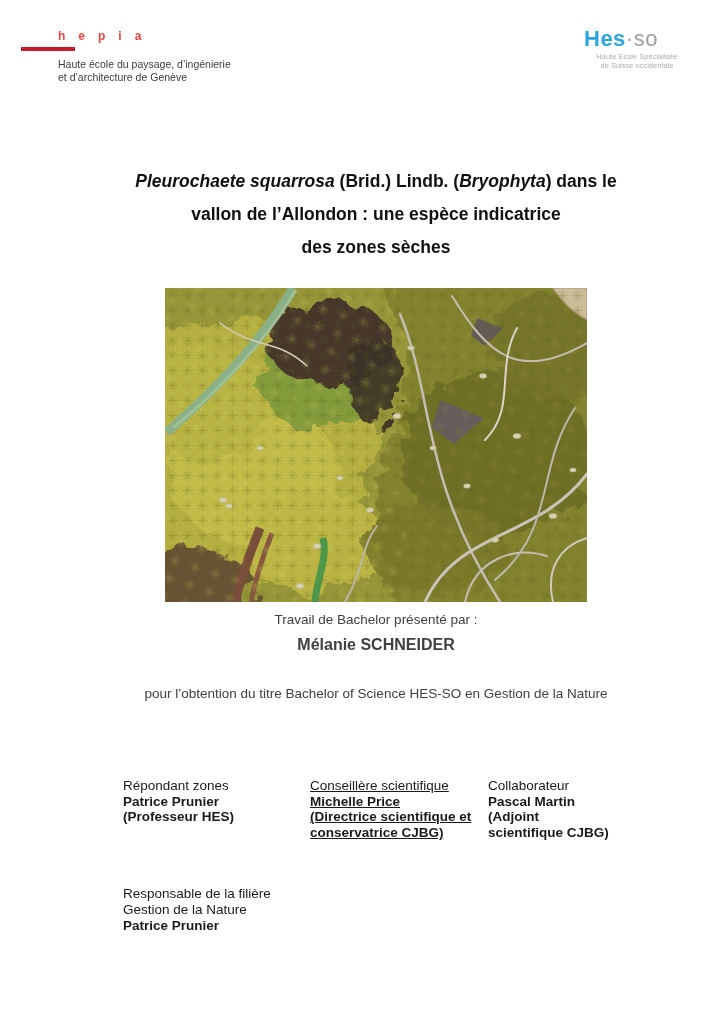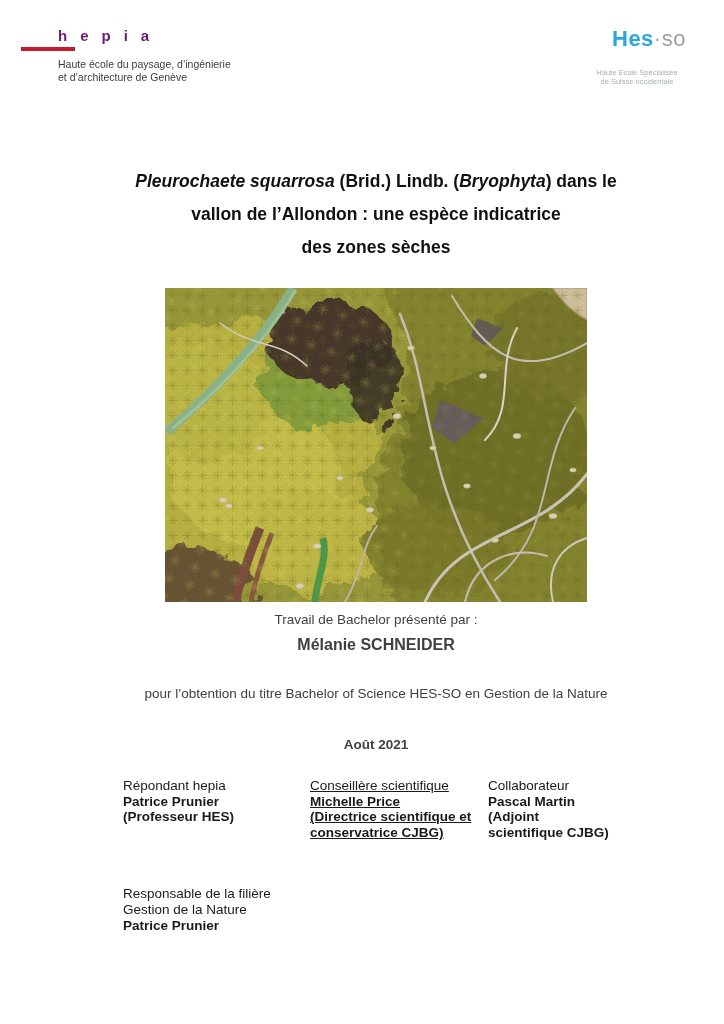--- a/index.html
+++ b/index.html
@@ -2,29 +2,29 @@
 <html><head>
 <meta charset="utf-8">
 <style>
   html,body{margin:0;padding:0;background:#ffffff;}
   .page{
     position:relative;width:724px;height:1024px;background:#ffffff;
     font-family:"Liberation Sans", sans-serif;color:#1a1a1a;overflow:hidden;
   }
   
   .hepia{position:absolute;left:21px;top:28px;width:230px;}
-  .hepia-word{margin-left:37px;font-size:15px;font-weight:700;letter-spacing:13px;color:#701a75;line-height:16px;}
+  .hepia-word{margin-left:37px;font-size:12px;font-weight:700;letter-spacing:13px;color:#ef4444;line-height:16px;}
   .hepia-rule{position:absolute;left:0;top:19px;width:54px;height:4px;background:#c51a2b;}
   .hepia-tag{margin-left:37px;margin-top:14px;font-size:10.5px;line-height:12.5px;color:#3c3c3c;}
   
   .hesso{position:absolute;left:584px;top:27px;width:110px;}
-  .hesso-word{font-size:22px;line-height:24px;letter-spacing:0.5px;white-space:nowrap;margin-left:28px;}
+  .hesso-word{font-size:22px;line-height:24px;letter-spacing:0.5px;white-space:nowrap;}
   .hesso-word .hes{color:#2ba6df;font-weight:700;}
   .hesso-word .so{color:#9ba1a5;font-weight:400;}
-  .hesso-tag{margin-top:18px;margin-left:5px;width:96px;text-align:center;font-size:7.5px;line-height:8.5px;color:#a9afb2;}
+  .hesso-tag{margin-top:2px;margin-left:5px;width:96px;text-align:center;font-size:7.5px;line-height:8.5px;color:#a9afb2;}
   
   .title{position:absolute;left:96px;top:165px;width:560px;text-align:center;
          font-size:17.5px;font-weight:700;line-height:33px;color:#111;}
   .title .it{font-style:italic;}
   
   .photo{position:absolute;left:165px;top:288px;width:422px;height:314px;}
   .photo svg{display:block;width:100%;height:100%;}
   
   .cline{position:absolute;left:96px;width:560px;text-align:center;font-size:13.5px;color:#404040;}
   .cline.b{font-weight:700;}
@@ -164,25 +164,24 @@
           <ellipse cx="175" cy="190" rx="3.2" ry="2.1"></ellipse>
       </g>
 
       <rect x="0" y="0" width="422" height="314" filter="url(#grain)" opacity="0.14" style="mix-blend-mode:multiply"></rect>
     </svg>
   </div>
 
   <div class="cline l-travail">Travail de Bachelor présenté par :</div>
   <div class="cline l-author b">Mélanie SCHNEIDER</div>
   <div class="cline l-degree">pour l’obtention du titre Bachelor of Science HES-SO en Gestion de la Nature</div>
-  <div class="cline l-date b">Août 2021</div>
 
   <div class="committee">
     <div class="col col1">
-      <div class="role">Répondant hepia</div>
+      <div class="role">Répondant zones</div>
       <div class="name">Patrice Prunier</div>
       <div class="tl">(Professeur HES)</div>
     </div>
     <div class="col col2">
       <div class="role">Conseillère scientifique</div>
       <div class="name">Michelle Price</div>
       <div class="tl">(Directrice scientifique et</div>
       <div class="tl">conservatrice CJBG)</div>
     </div>
     <div class="col col3">

